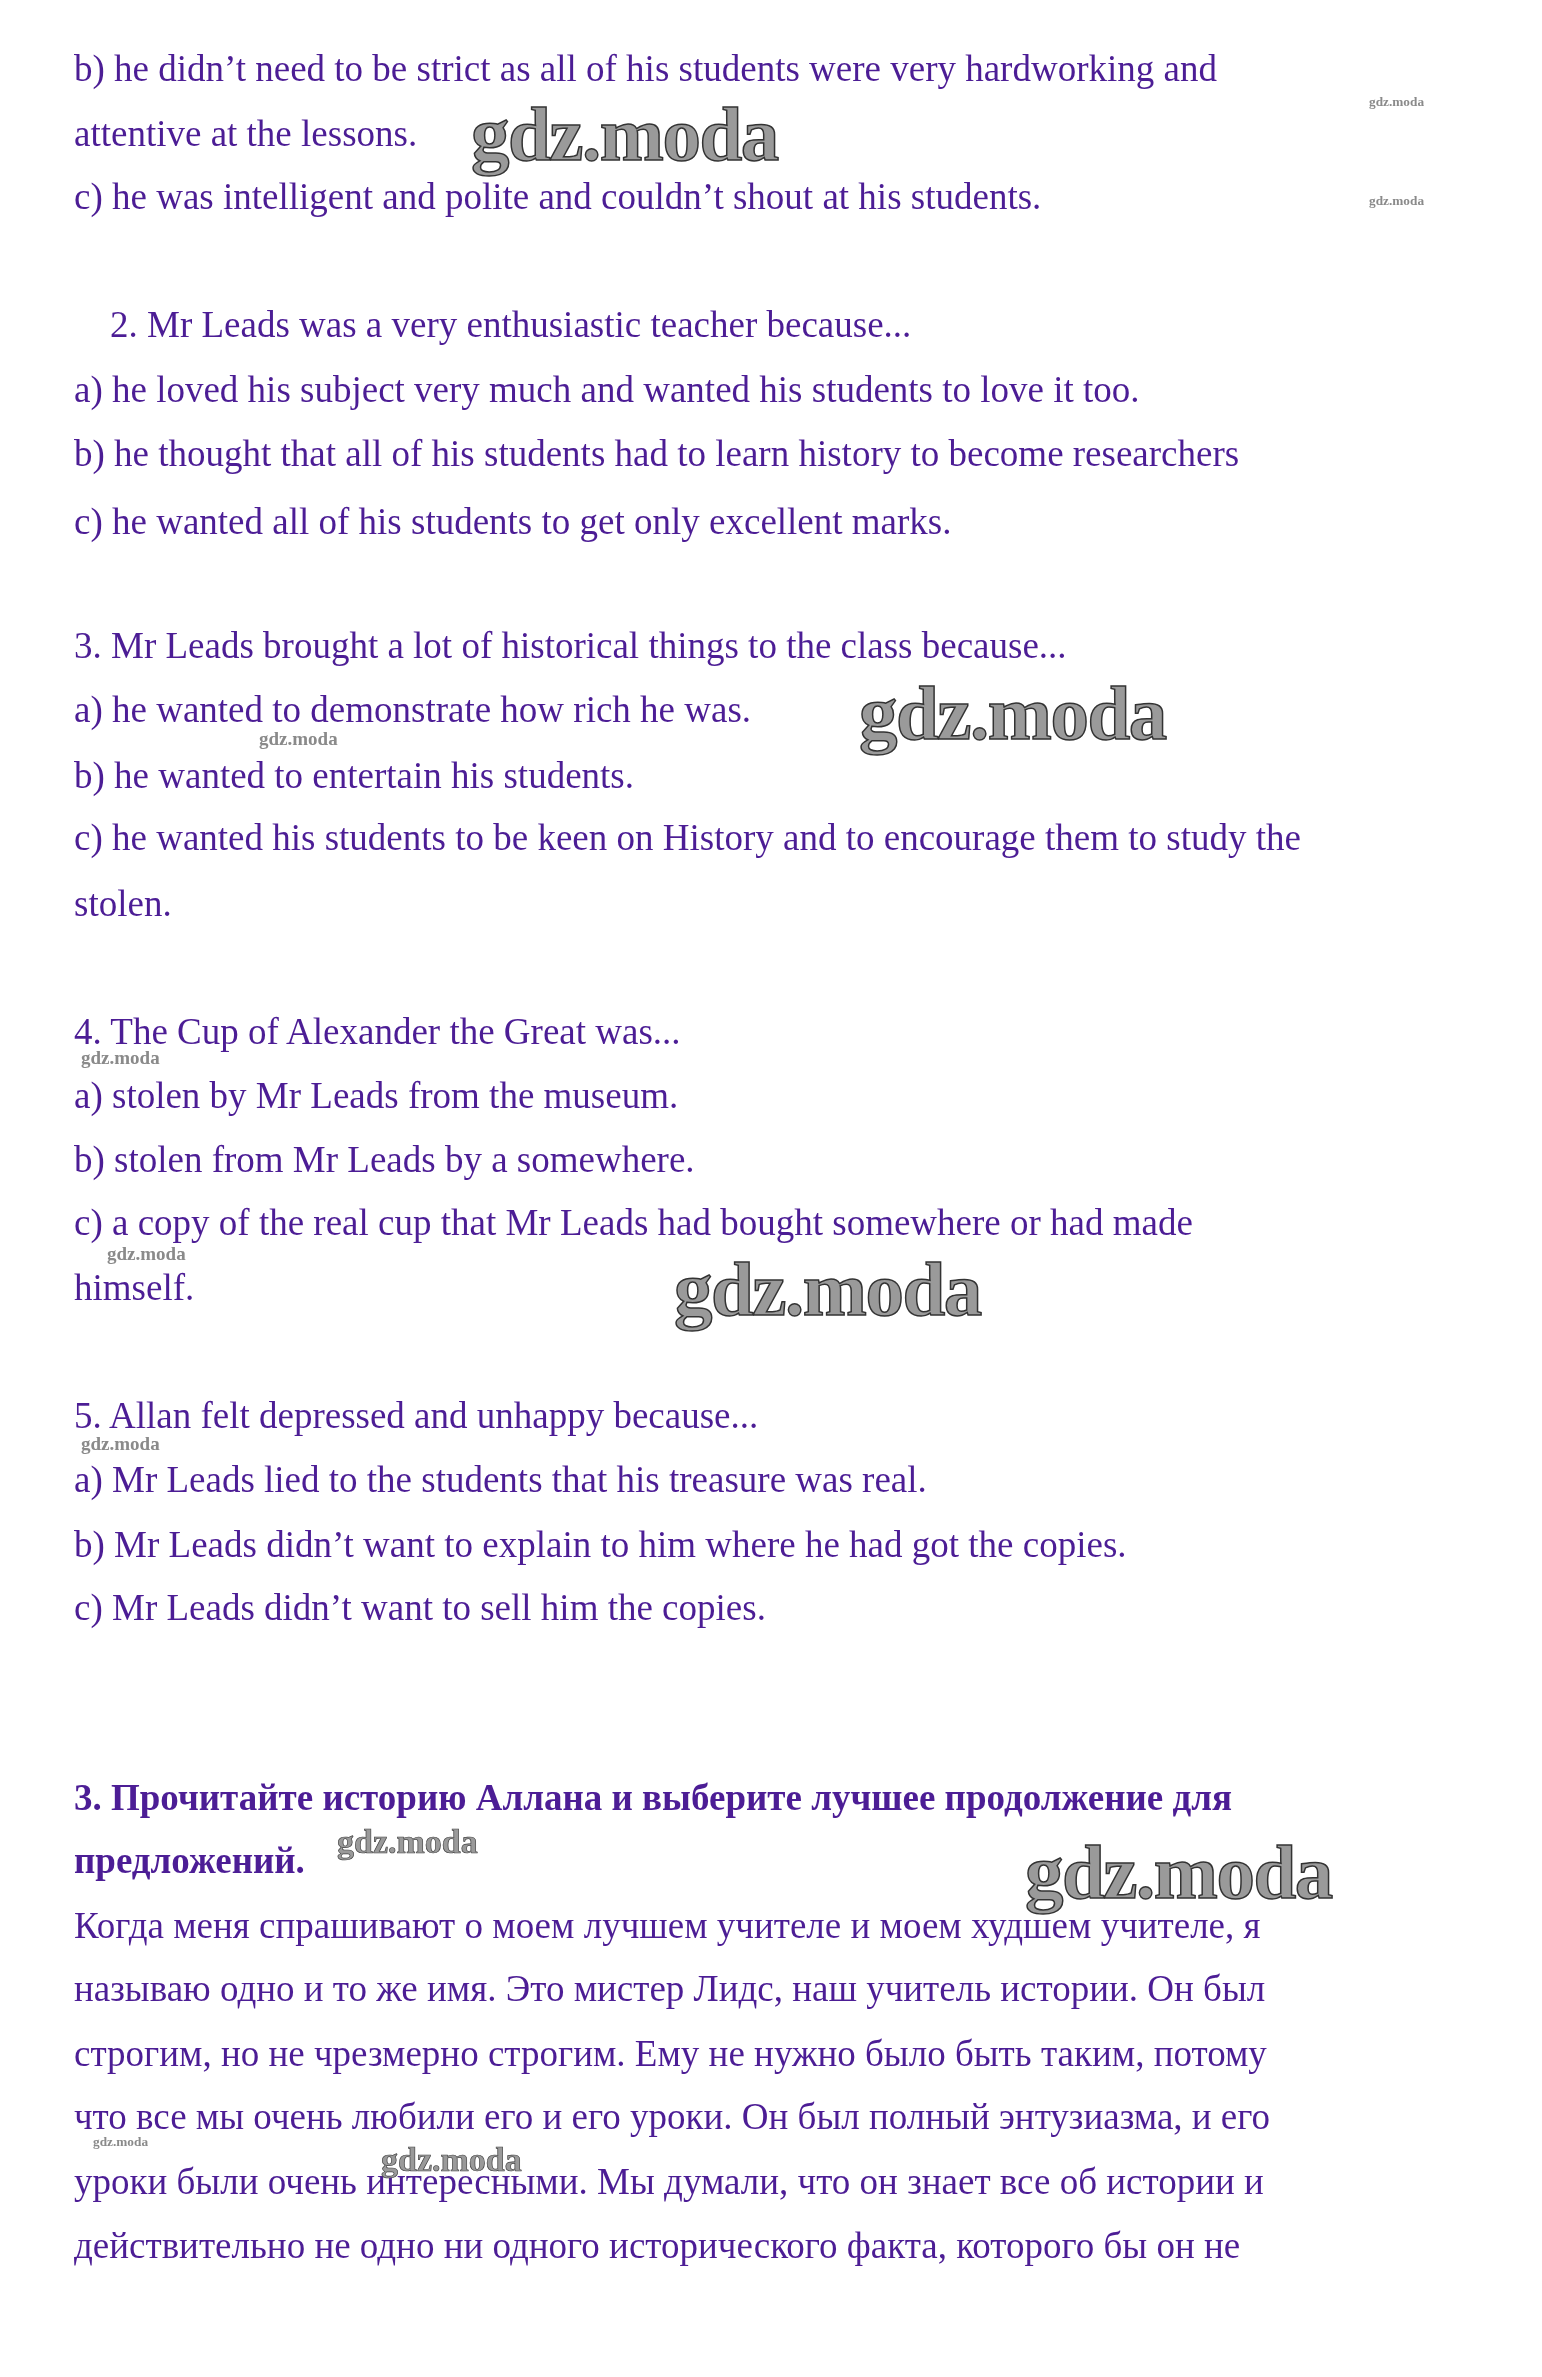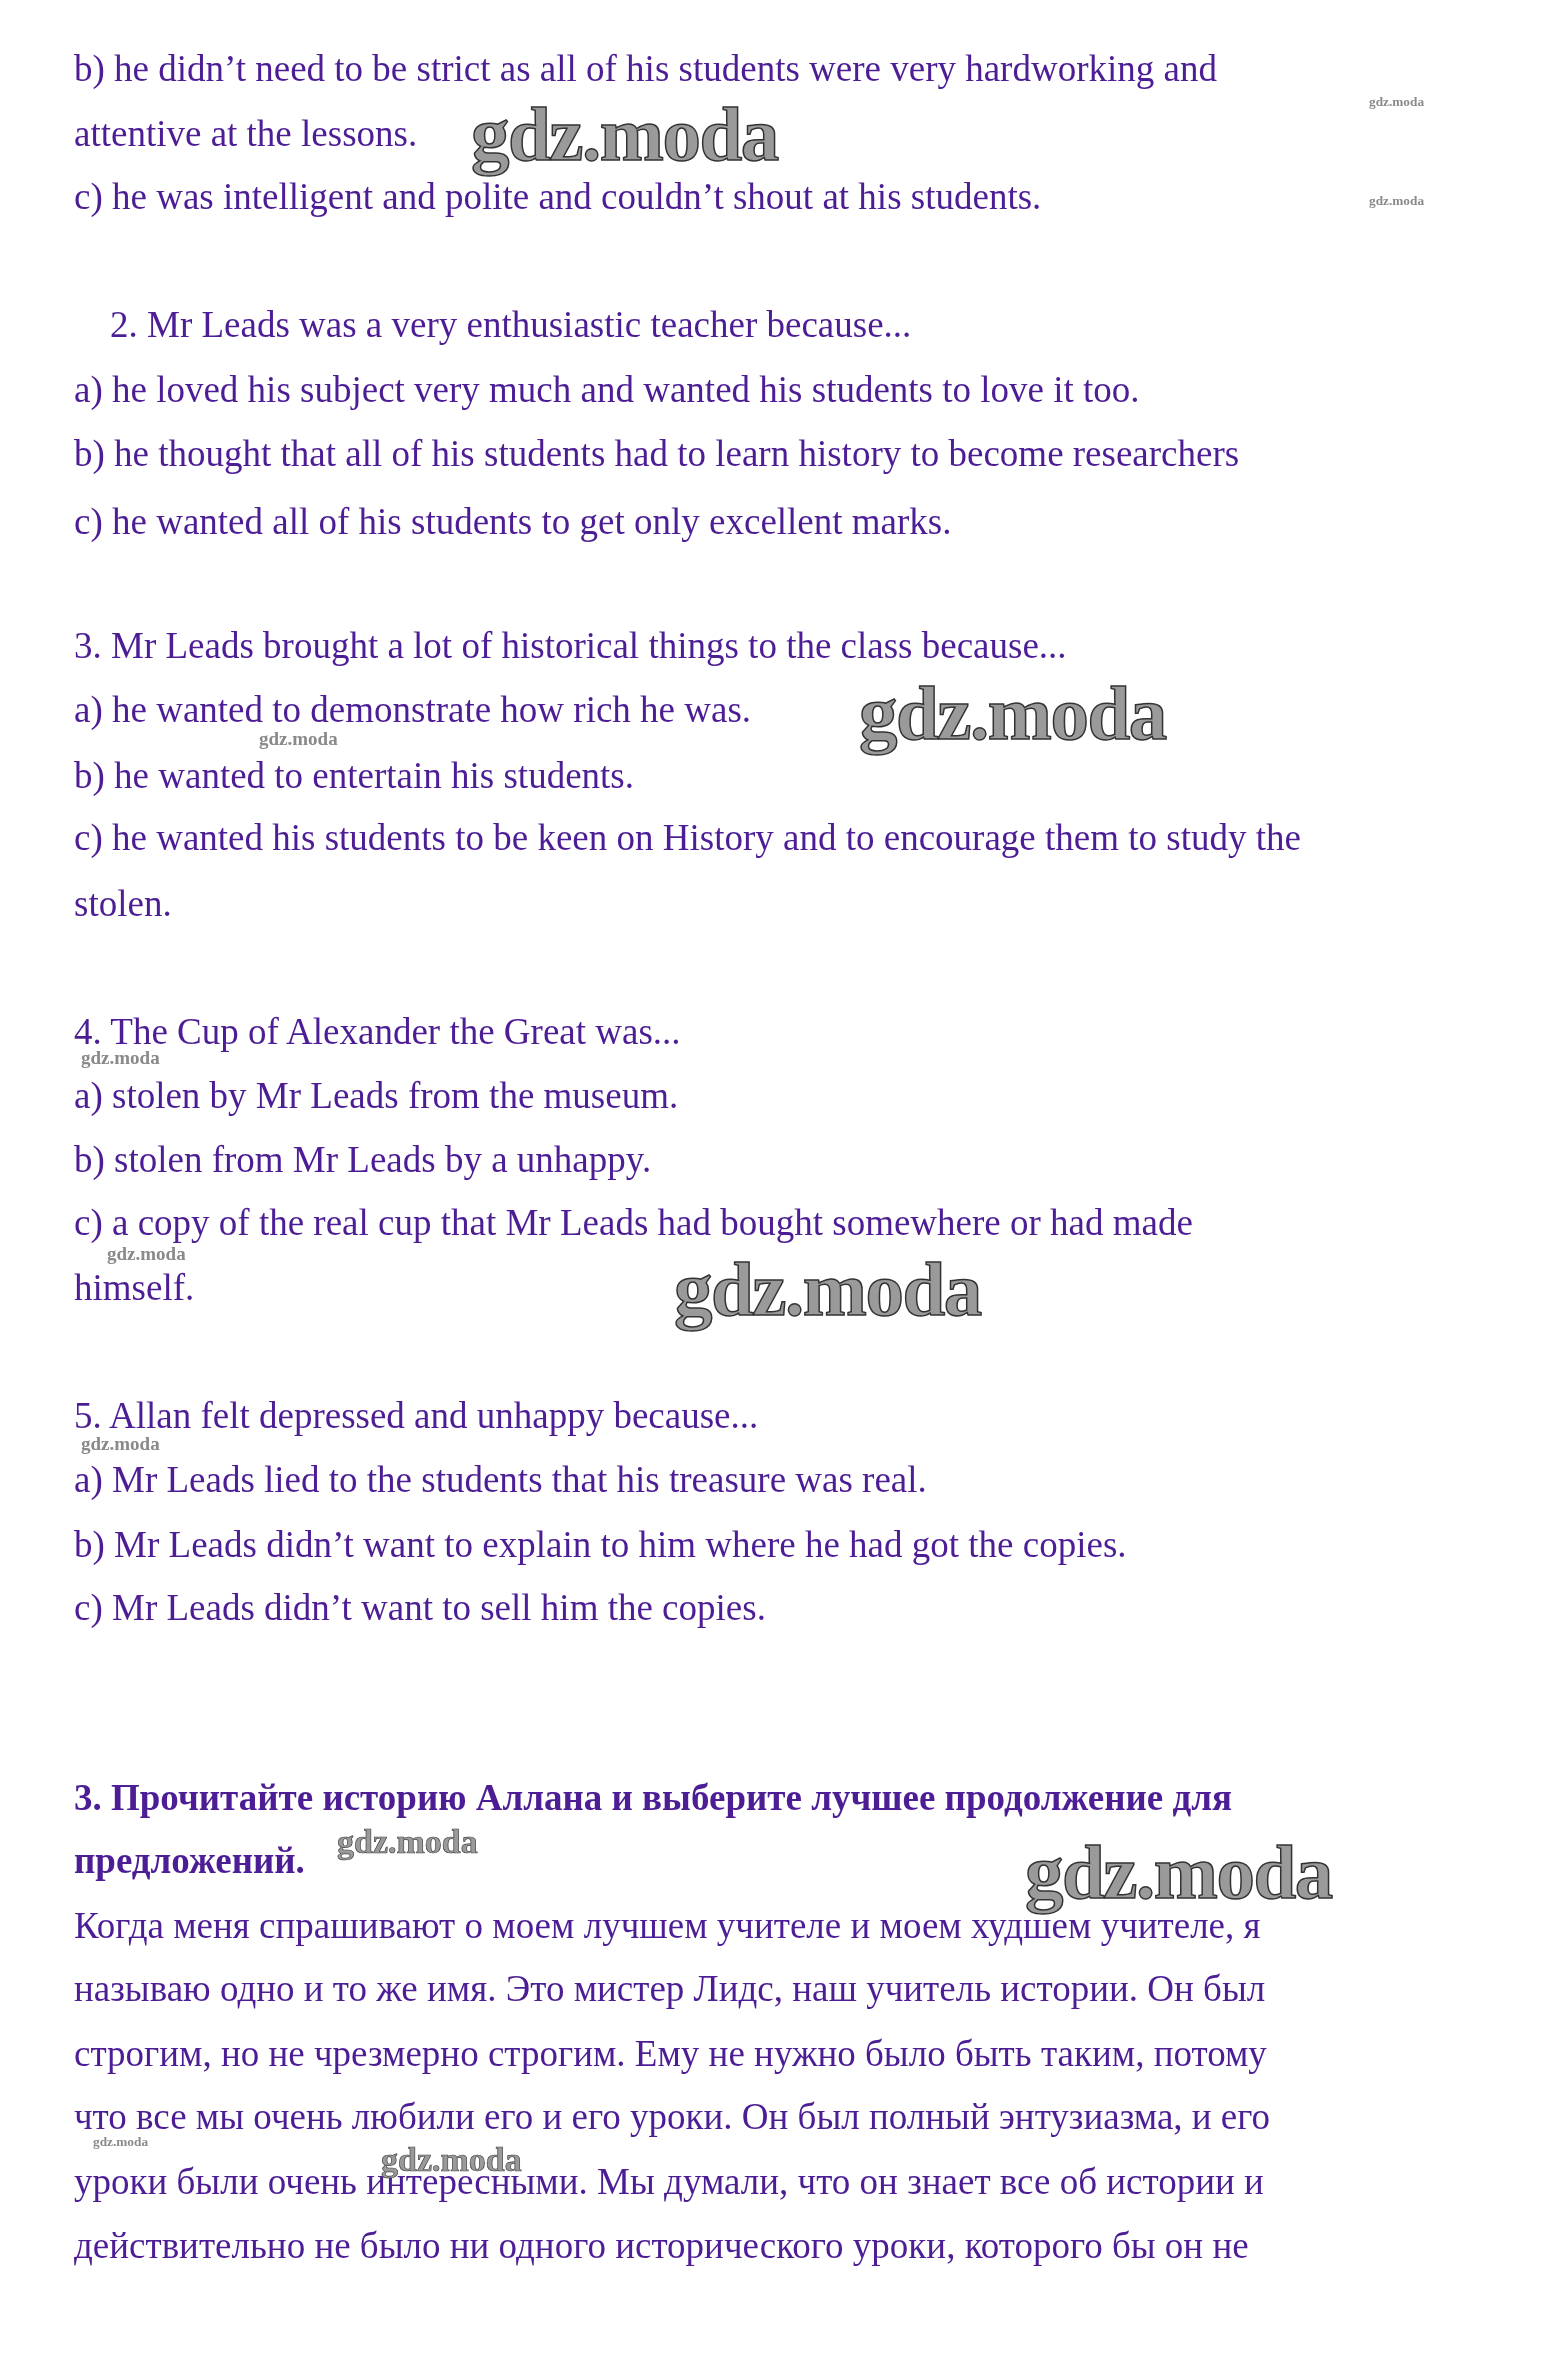--- a/index.html
+++ b/index.html
@@ -42,37 +42,37 @@
 <div class="line" style="top:500px;">c) he wanted all of his students to get only excellent marks.</div>
 
 <div class="line" style="top:624px;">3. Mr Leads brought a lot of historical things to the class because...</div>
 <div class="line" style="top:688px;">a) he wanted to demonstrate how rich he was.</div>
 <div class="line" style="top:754px;">b) he wanted to entertain his students.</div>
 <div class="line" style="top:816px;">c) he wanted his students to be keen on History and to encourage them to study the</div>
 <div class="line" style="top:882px;">stolen.</div>
 
 <div class="line" style="top:1010px;">4. The Cup of Alexander the Great was...</div>
 <div class="line" style="top:1074px;">a) stolen by Mr Leads from the museum.</div>
-<div class="line" style="top:1138px;">b) stolen from Mr Leads by a unhappy.</div>
+<div class="line" style="top:1138px;">b) stolen from Mr Leads by a somewhere.</div>
 <div class="line" style="top:1201px;">c) a copy of the real cup that Mr Leads had bought somewhere or had made</div>
 <div class="line" style="top:1266px;">himself.</div>
 
 <div class="line" style="top:1394px;">5. Allan felt depressed and unhappy because...</div>
 <div class="line" style="top:1458px;">a) Mr Leads lied to the students that his treasure was real.</div>
 <div class="line" style="top:1523px;">b) Mr Leads didn’t want to explain to him where he had got the copies.</div>
 <div class="line" style="top:1586px;">c) Mr Leads didn’t want to sell him the copies.</div>
 
 <div class="line bold" style="top:1776px;">3. Прочитайте историю Аллана и выберите лучшее продолжение для</div>
 <div class="line bold" style="top:1839px;">предложений.</div>
 <div class="line" style="top:1904px;">Когда меня спрашивают о моем лучшем учителе и моем худшем учителе, я</div>
 <div class="line" style="top:1967px;">называю одно и то же имя. Это мистер Лидс, наш учитель истории. Он был</div>
 <div class="line" style="top:2032px;">строгим, но не чрезмерно строгим. Ему не нужно было быть таким, потому</div>
 <div class="line" style="top:2095px;">что все мы очень любили его и его уроки. Он был полный энтузиазма, и его</div>
 <div class="line" style="top:2160px;">уроки были очень интересными. Мы думали, что он знает все об истории и</div>
-<div class="line" style="top:2224px;">действительно не было ни одного исторического уроки, которого бы он не</div>
+<div class="line" style="top:2224px;">действительно не одно ни одного исторического факта, которого бы он не</div>
 
 <div class="wm-big" style="left:471px; top:96px;">gdz.moda</div>
 <div class="wm-tiny" style="left:1369px; top:95px;">gdz.moda</div>
 <div class="wm-tiny" style="left:1369px; top:194px;">gdz.moda</div>
 <div class="wm-big" style="left:859px; top:675px;">gdz.moda</div>
 <div class="wm-small" style="left:259px; top:729px;">gdz.moda</div>
 <div class="wm-small" style="left:81px; top:1048px;">gdz.moda</div>
 <div class="wm-small" style="left:107px; top:1244px;">gdz.moda</div>
 <div class="wm-big" style="left:674px; top:1251px;">gdz.moda</div>
 <div class="wm-small" style="left:81px; top:1434px;">gdz.moda</div>

